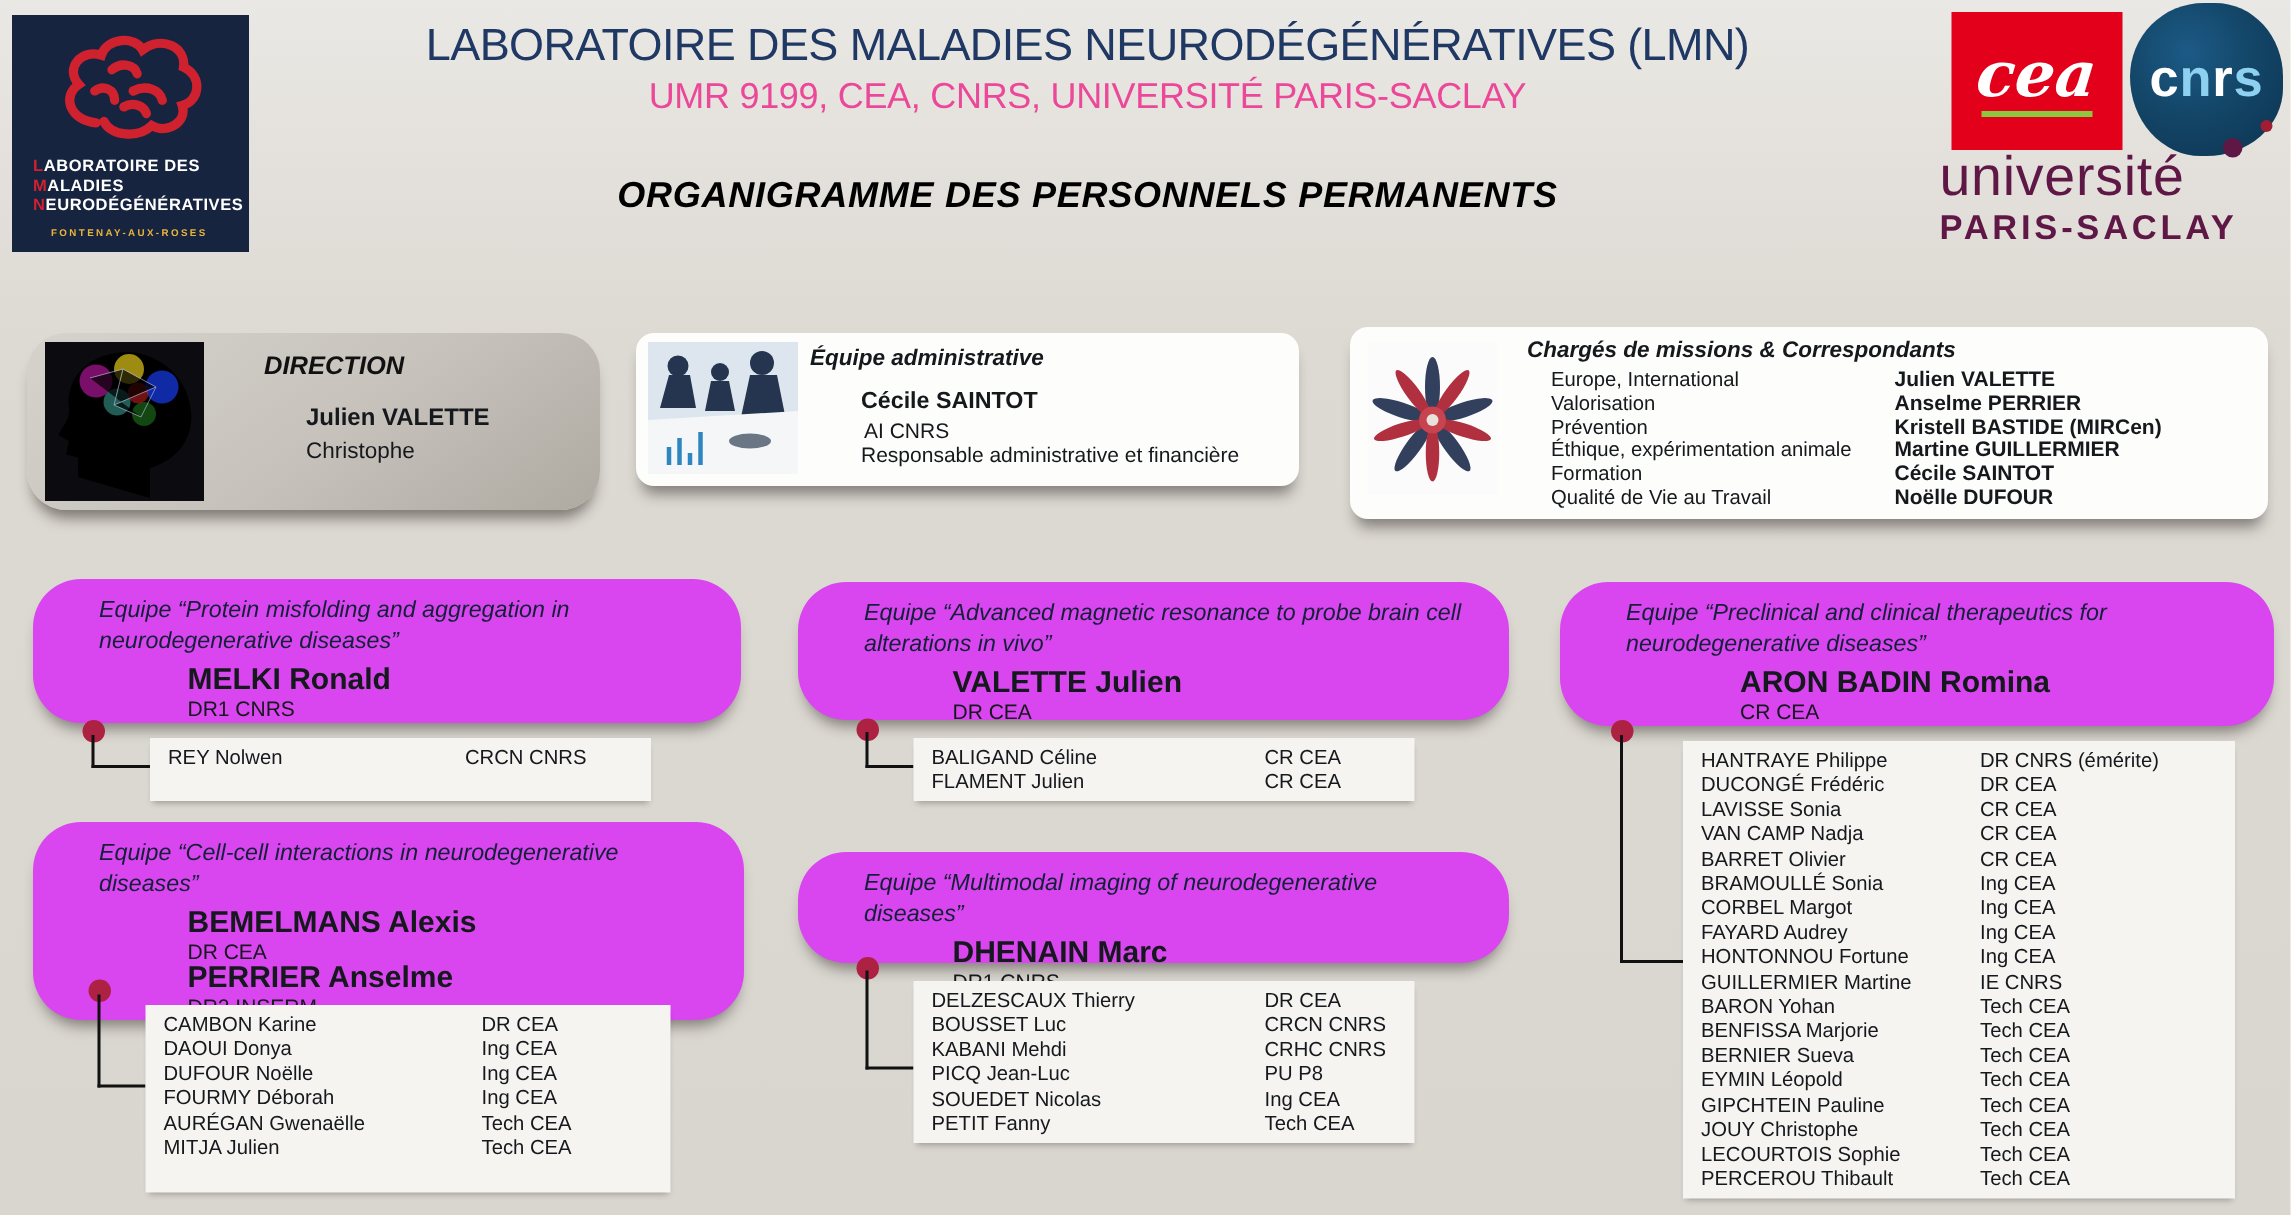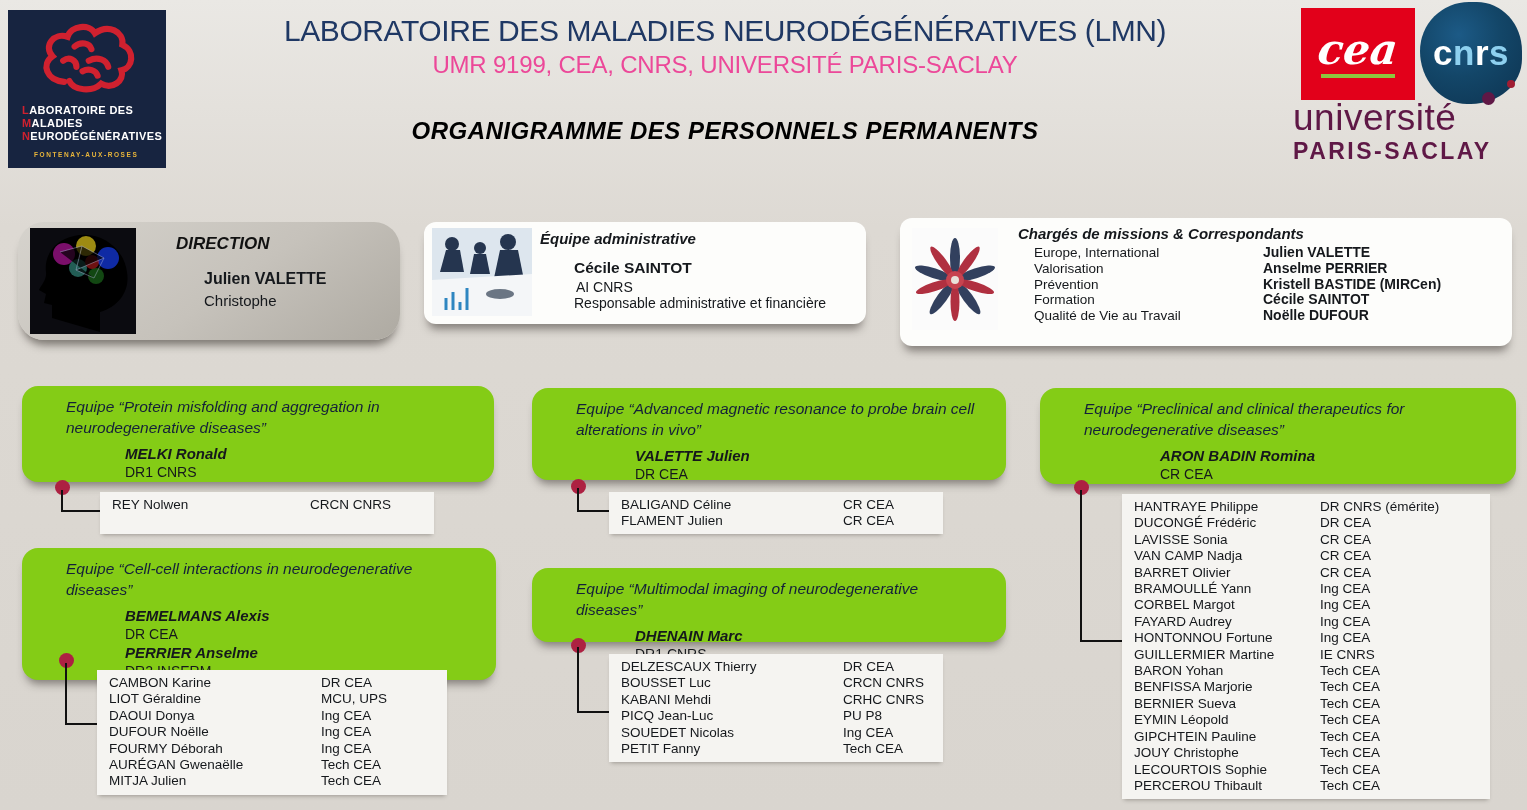--- a/index.html
+++ b/index.html
@@ -58,24 +58,24 @@
 
   .missions-box { left:900px; top:218px; width:612px; height:128px; border-radius:12px; }
   .missions-photo { left:12px; top:10px; width:86px; height:102px; }
   .missions-title { left:118px; top:7px; font-size:15px; font-weight:bold; font-style:italic; }
   .missions-rows { left:134px; top:27px; width:460px; }
   .mission-row { display:grid; grid-template-columns:229px 1fr; line-height:15.8px; }
   .mission-role { font-size:13.5px; }
   .mission-name { font-size:14px; font-weight:bold; }
 
   
-  .team-box { border-radius:16px; background:#84cc16; box-shadow:0 8px 9px -4px rgba(45,40,35,.5); }
+  .team-box { border-radius:32px; background:#d946ef; box-shadow:0 8px 9px -4px rgba(45,40,35,.5); }
   .team-title { font-style:italic; font-size:15.5px; color:#14203a; padding:10px 26px 0 44px; line-height:21px; }
   .team-leaders { margin-left:103px; margin-top:6px; }
-  .leader-name { font-size:15px; font-weight:bold; line-height:19px;font-style:italic; }
+  .leader-name { font-size:20px; font-weight:bold; line-height:19px; }
   .leader-grade { font-size:14px; line-height:18px; }
   .team1 { left:22px;  top:386px; width:472px; height:96px; }
   .team2 { left:22px;  top:548px; width:474px; height:132px; }
   .team3 { left:532px; top:388px; width:474px; height:92px; }
   .team4 { left:532px; top:568px; width:474px; height:74px; }
   .team5 { left:1040px;top:388px; width:476px; height:96px; }
   .team5 .team-leaders { margin-left:120px; }
 
   
   .conn { border-left:2px solid #111; border-bottom:2px solid #111; }
@@ -229,20 +229,24 @@
       <div class="mission-row">
         <span class="mission-role">Valorisation</span>
         <span class="mission-name">Anselme PERRIER</span>
       </div>
 
       <div class="mission-row">
         <span class="mission-role">Prévention</span>
         <span class="mission-name">Kristell BASTIDE (MIRCen)</span>
       </div>
 
+      <div class="mission-row">
+        <span class="mission-role">Éthique, expérimentation animale</span>
+        <span class="mission-name">Martine GUILLERMIER</span>
+      </div>
 
       <div class="mission-row">
         <span class="mission-role">Formation</span>
         <span class="mission-name">Cécile SAINTOT</span>
       </div>
 
       <div class="mission-row">
         <span class="mission-role">Qualité de Vie au Travail</span>
         <span class="mission-name">Noëlle DUFOUR</span>
       </div>
@@ -324,24 +328,20 @@
       <span class="member-grade">CRCN CNRS</span>
     </div>
   </div>
 <div class="abs member-box mem2">
 
     <div class="member-row">
       <span class="member-name">CAMBON Karine</span>
       <span class="member-grade">DR CEA</span>
     </div>
 
-    <div class="member-row">
-      <span class="member-name">LIOT Géraldine</span>
-      <span class="member-grade">MCU, UPS</span>
-    </div>
 
     <div class="member-row">
       <span class="member-name">DAOUI Donya</span>
       <span class="member-grade">Ing CEA</span>
     </div>
 
     <div class="member-row">
       <span class="member-name">DUFOUR Noëlle</span>
       <span class="member-grade">Ing CEA</span>
     </div>
@@ -426,21 +426,21 @@
       <span class="member-name">VAN CAMP Nadja</span>
       <span class="member-grade">CR CEA</span>
     </div>
 
     <div class="member-row">
       <span class="member-name">BARRET Olivier</span>
       <span class="member-grade">CR CEA</span>
     </div>
 
     <div class="member-row">
-      <span class="member-name">BRAMOULLÉ Yann</span>
+      <span class="member-name">BRAMOULLÉ Sonia</span>
       <span class="member-grade">Ing CEA</span>
     </div>
 
     <div class="member-row">
       <span class="member-name">CORBEL Margot</span>
       <span class="member-grade">Ing CEA</span>
     </div>
 
     <div class="member-row">
       <span class="member-name">FAYARD Audrey</span>

